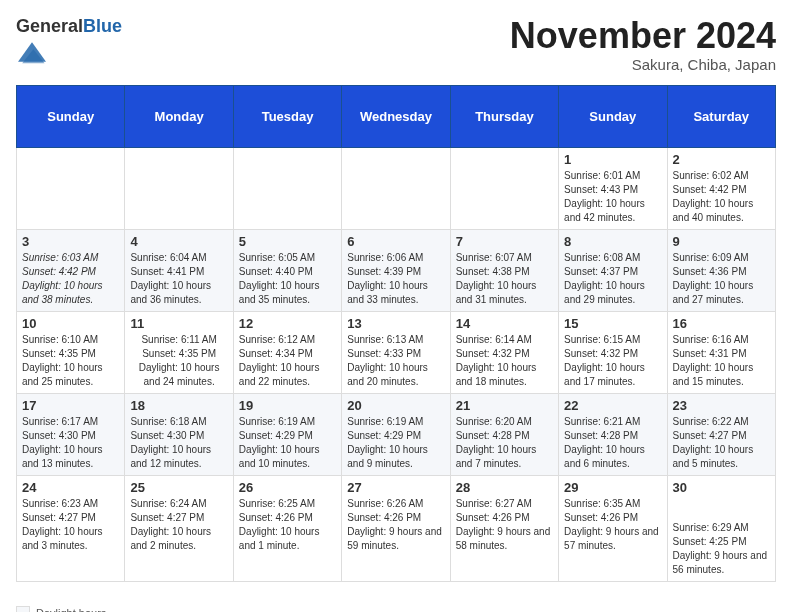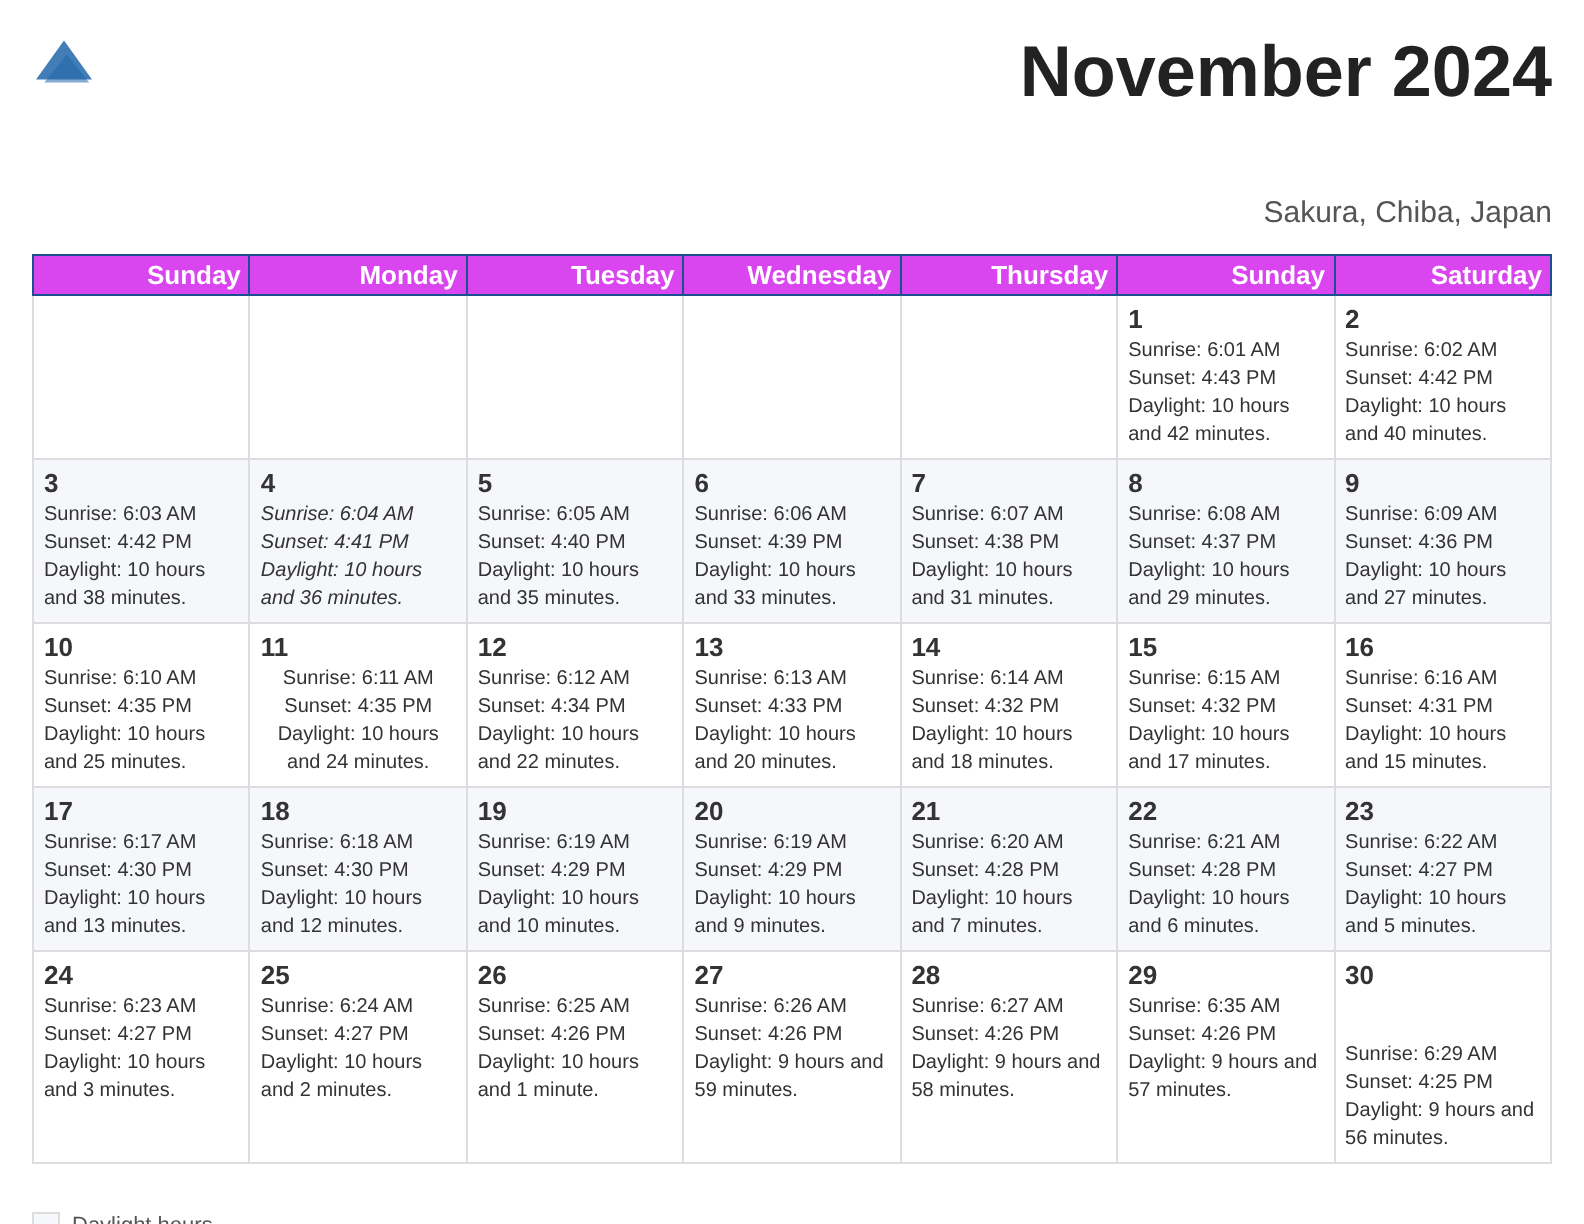--- a/index.html
+++ b/index.html
@@ -35,34 +35,33 @@
     .title-block { text-align: right; }
     .month-title {
       font-size: 36px;
       font-weight: bold;
       color: #222;
       line-height: 1.1;
     }
     .subtitle {
       font-size: 15px;
       color: #555;
-      margin-top: 42px;
     }
     .calendar {
       width: 100%;
       border-collapse: collapse;
       table-layout: fixed;
     }
     .calendar th {
-      background: #d946ef;
+      background: #1d4ed8;
       color: #fff;
-      padding: 2px 4px;
+      padding: 23px 4px;
       font-size: 13px;
       font-weight: bold;
-      text-align: right;
+      text-align: center;
       border: 1px solid #1a5090;
     }
     .calendar td {
       vertical-align: top;
       padding: 4px 5px;
       border: 1px solid #ddd;
       font-size: 10.5px;
       color: #333;
       height: 80px;
       background: #fff;
@@ -99,20 +98,23 @@
       border: 1px solid #ddd;
       display: inline-block;
     }
   </style>
 </head>
 <body>
 
 <div class="header">
   <div class="logo">
     <div>
+      <div class="logo-text">
+        <span class="logo-general">General</span><span class="logo-blue">Blue</span>
+      </div>
       <svg class="logo-icon" viewBox="0 0 40 28">
         <polygon points="0,28 20,0 40,28" fill="#2266aa" opacity="0.85"></polygon>
         <polygon points="12,28 28,8 44,28" fill="#2266aa" opacity="0.55" transform="translate(-6,2)"></polygon>
       </svg>
     </div>
   </div>
   <div class="title-block">
     <div class="month-title">November 2024</div>
     <div class="subtitle">Sakura, Chiba, Japan</div>
   </div>
@@ -146,27 +148,27 @@
         <td>
           <span class="day-number">2</span>
           <div class="day-info" style="white-space: pre-line;">Sunrise: 6:02 AM
 Sunset: 4:42 PM
 Daylight: 10 hours and 40 minutes.</div>
         </td>
       </tr>
       <tr>
         <td>
           <span class="day-number">3</span>
-          <div class="day-info" style="white-space: pre-line;">Sunrise: 6:03 AM
+          <div class="day-info" style="white-space: pre-line; font-style: italic;">Sunrise: 6:03 AM
 Sunset: 4:42 PM
 Daylight: 10 hours and 38 minutes.</div>
         </td>
         <td>
           <span class="day-number">4</span>
-          <div class="day-info" style="white-space: pre-line; font-style: italic;">Sunrise: 6:04 AM
+          <div class="day-info" style="white-space: pre-line;">Sunrise: 6:04 AM
 Sunset: 4:41 PM
 Daylight: 10 hours and 36 minutes.</div>
         </td>
         <td>
           <span class="day-number">5</span>
           <div class="day-info" style="white-space: pre-line;">Sunrise: 6:05 AM
 Sunset: 4:40 PM
 Daylight: 10 hours and 35 minutes.</div>
         </td>
         <td>

